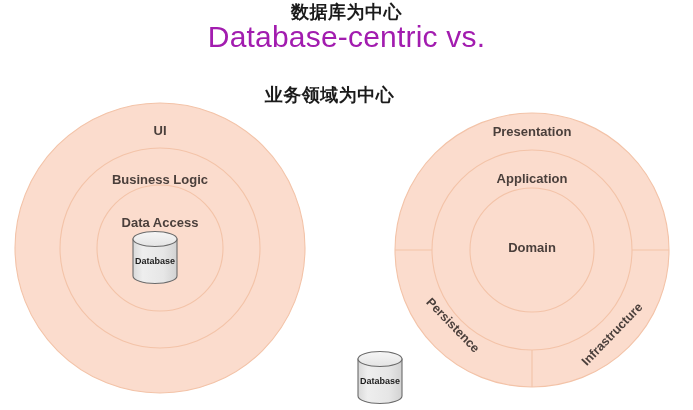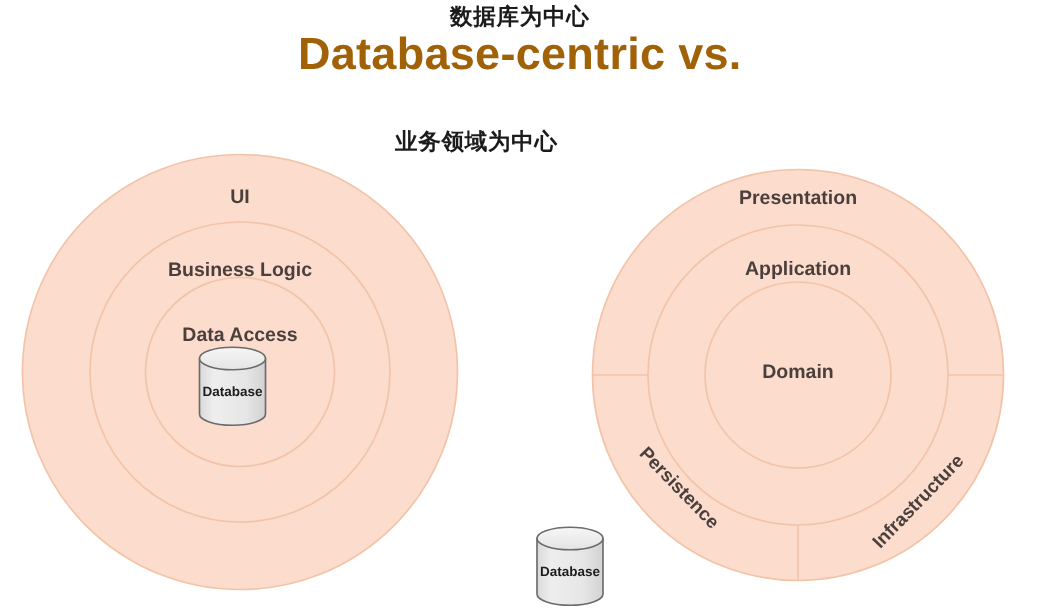--- a/index.html
+++ b/index.html
@@ -26,49 +26,50 @@
   .title-block {
     position: absolute;
     left: 0;
     top: 0;
     width: 693px;
     text-align: center;
     pointer-events: none;
   }
   .cn-label {
     font-family: "DejaVu Sans", sans-serif;
-    font-size: 15px;
+    font-size: 18px;
     font-weight: 700;
     color: #1b1b1b;
     line-height: 19px;
     letter-spacing: 0.5px;
   }
   .cn-top {
     position: absolute;
     left: 0;
     top: 2px;
     width: 693px;
     text-align: center;
   }
   .cn-bottom {
     position: absolute;
     left: 0;
     top: 85px;
     width: 635px;
     text-align: center;
+    padding-left: 12px;
   }
   .main-title {
     position: absolute;
     left: 0;
     top: 20px;
     width: 693px;
     text-align: center;
     font-size: 30px;
-    font-weight: 700;
-    color: #a16207;
+    font-weight: 400;
+    color: #a21caf;
     line-height: 33px;
     letter-spacing: 0.2px;
   }
   .main-title .tl2 { display: block; }
 
   
   #diagram {
     position: absolute;
     left: 0;
     top: 0;

